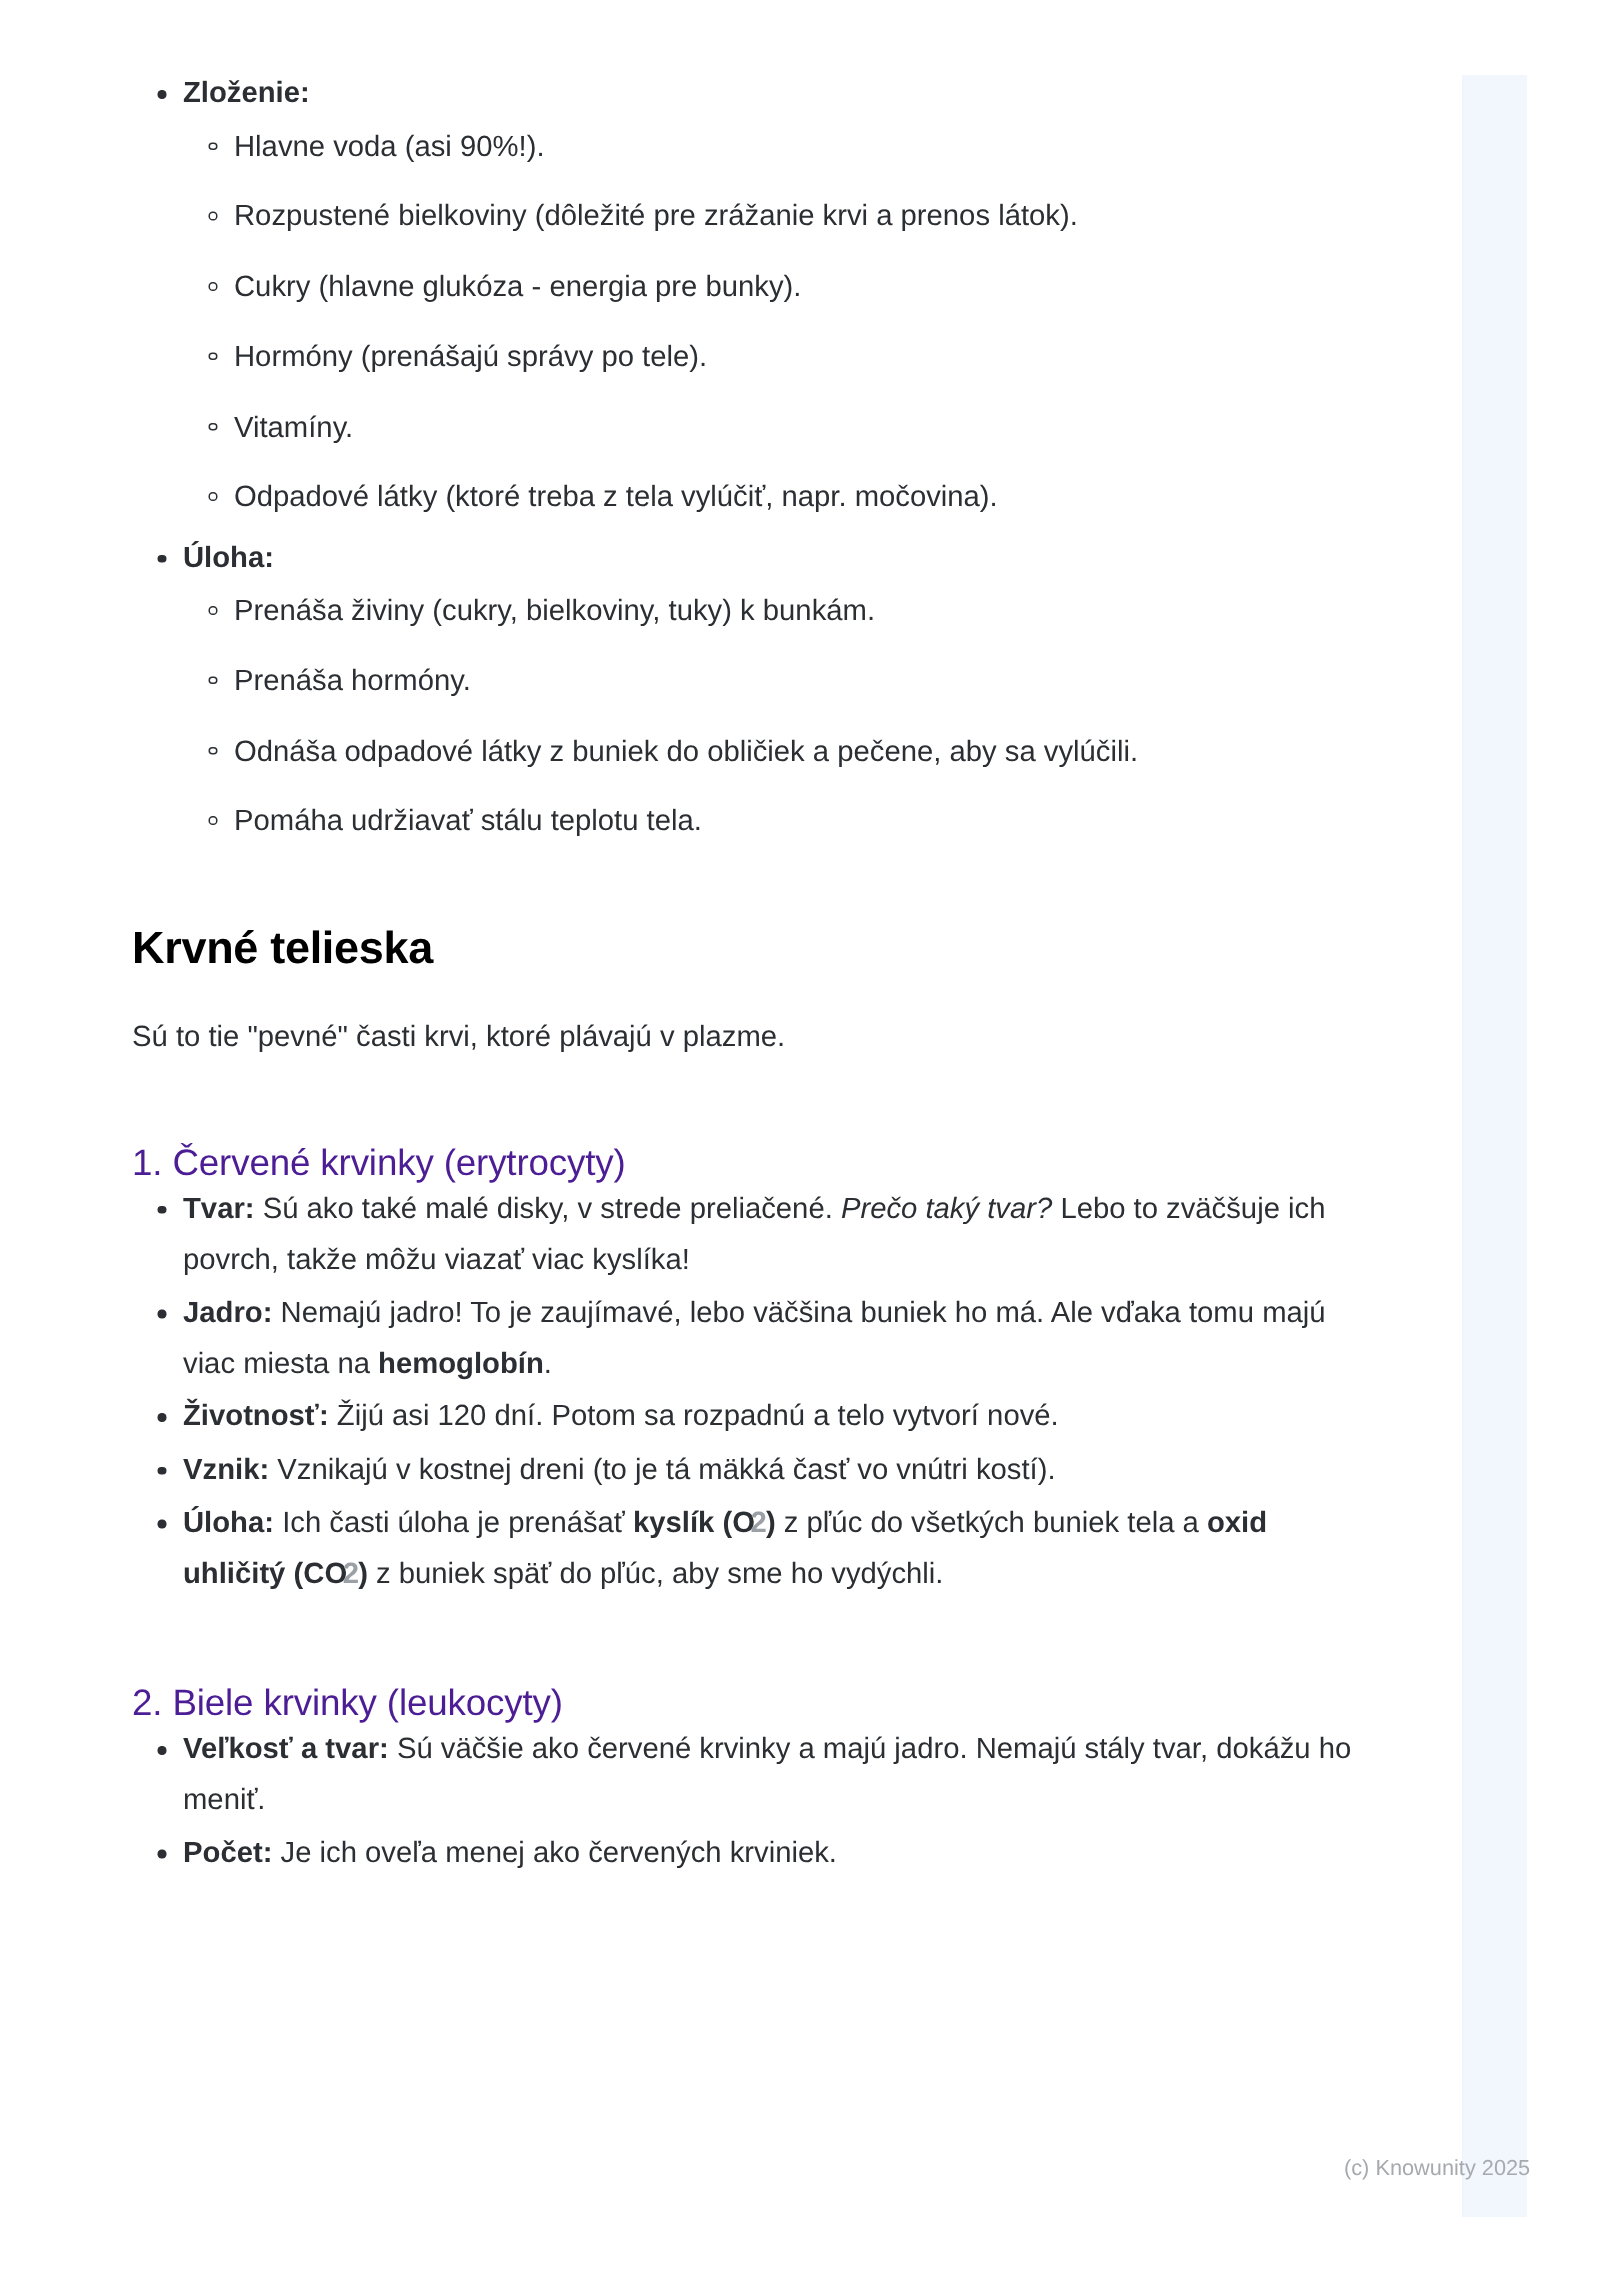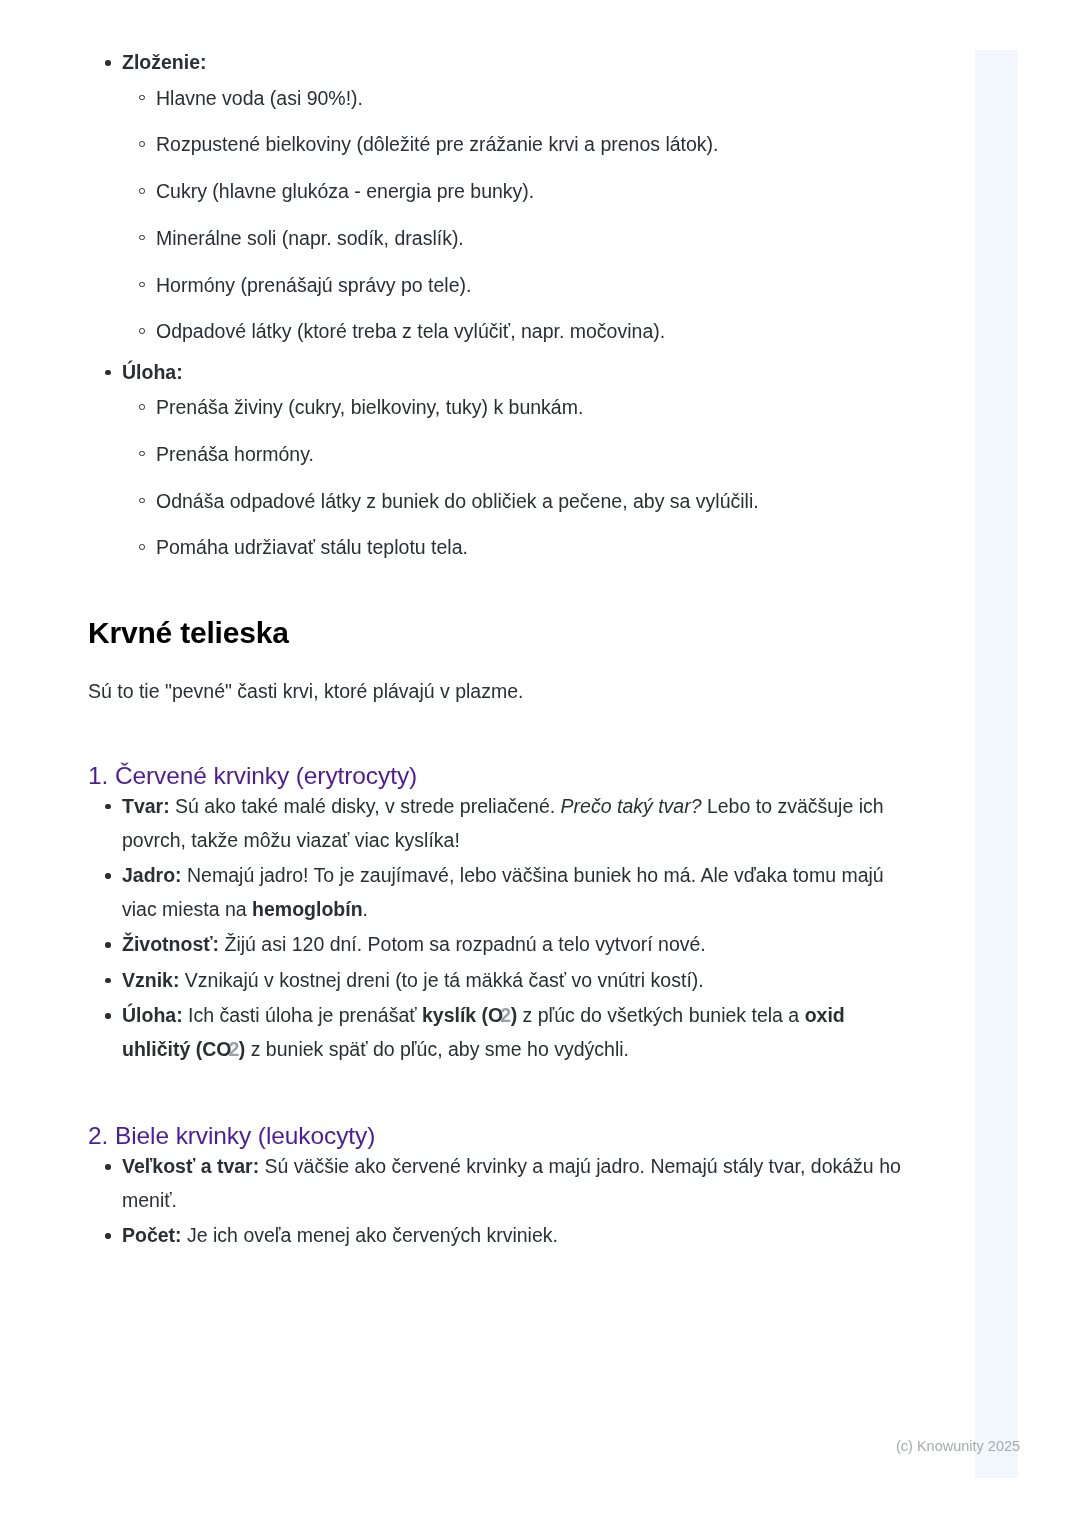--- a/index.html
+++ b/index.html
@@ -161,22 +161,22 @@
   <div class="content">
 
     <ul class="lvl1">
 
       <li>
         <span class="b">Zloženie:</span>
         <ul class="lvl2">
           <li>Hlavne voda (asi 90%!).</li>
           <li>Rozpustené bielkoviny (dôležité pre zrážanie krvi a prenos látok).</li>
           <li>Cukry (hlavne glukóza - energia pre bunky).</li>
-          <li>Minerálne soli (napr. sodík, draslík).</li>
           <li>Hormóny (prenášajú správy po tele).</li>
+          <li>Vitamíny.</li>
           <li>Odpadové látky (ktoré treba z tela vylúčiť, napr. močovina).</li>
         </ul>
       </li>
 
       <li>
         <span class="b">Úloha:</span>
         <ul class="lvl2">
           <li>Prenáša živiny (cukry, bielkoviny, tuky) k bunkám.</li>
           <li>Prenáša hormóny.</li>
           <li>Odnáša odpadové látky z buniek do obličiek a pečene, aby sa vylúčili.</li>

